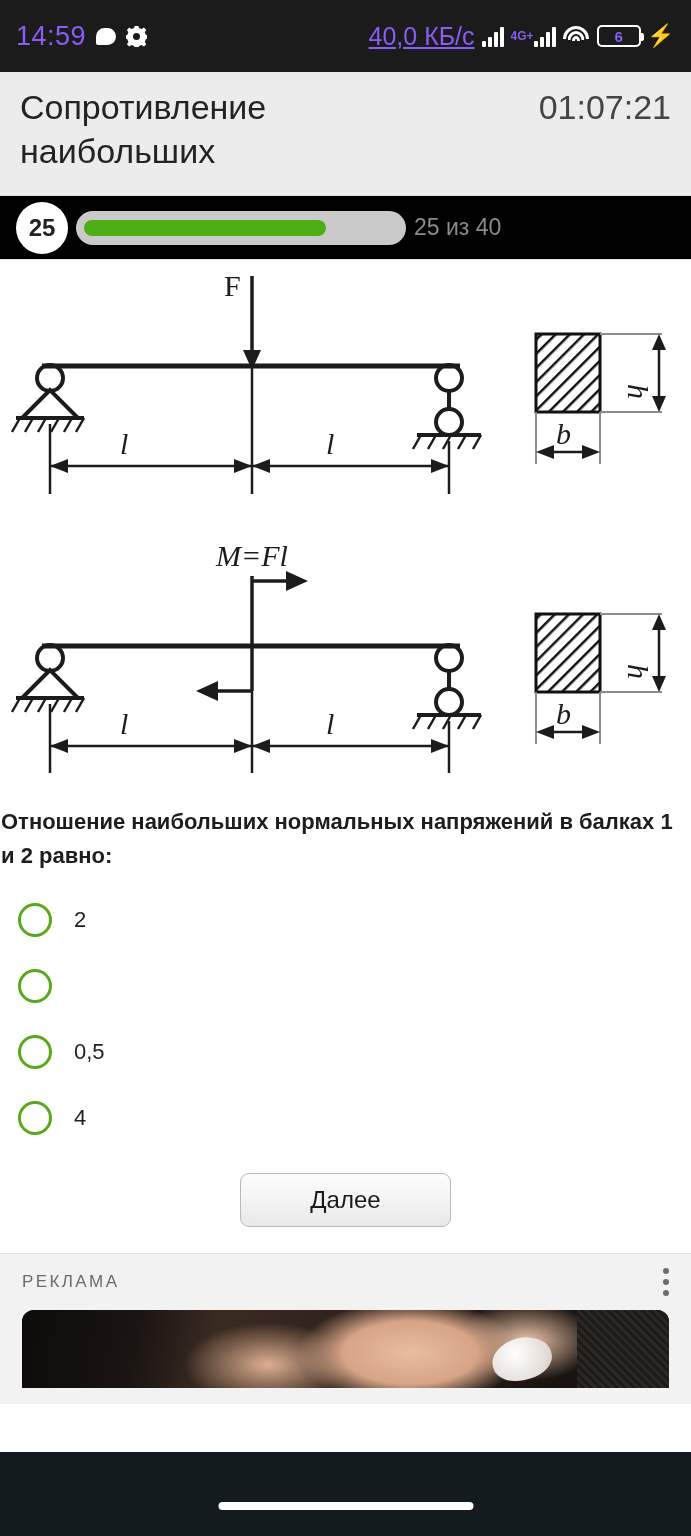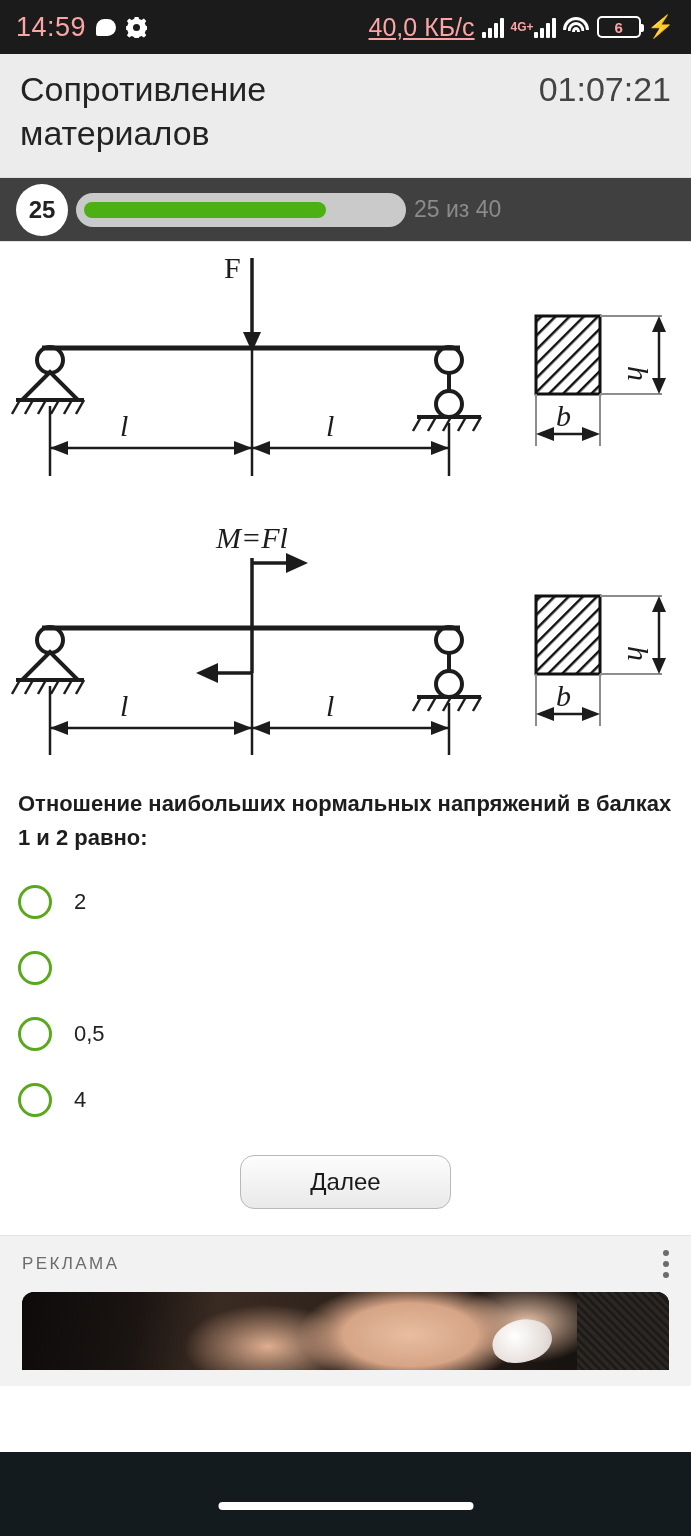--- a/index.html
+++ b/index.html
@@ -6,21 +6,21 @@
   html, body {
     width: 691px; height: 1536px;
     background: #ffffff;
     font-family: "Liberation Sans", sans-serif;
     overflow: hidden;
   }
   .phone { position: relative; width: 691px; height: 1536px; background:#fff; }
 
   
   .statusbar {
-    height: 54px; background: #1b1b1b; color: #fca5a5;
+    height: 72px; background: #1b1b1b; color: #8b5cf6;
     display: flex; align-items: center; padding: 0 16px; text-align: right;
   }
   .sb-left { display: flex; align-items: center; gap: 10px; }
   .sb-time { font-size: 27px; font-weight: 500; letter-spacing: .5px; }
   .sb-right { margin-left: auto; display: flex; align-items: center; gap: 7px; }
   .sb-speed { font-size: 25px; font-weight: 500; text-decoration: underline; }
   .chat-ico { width: 20px; height: 17px; background:#fff; border-radius: 9px 9px 9px 2px; display:inline-block; }
   .gear-ico { width: 21px; height: 21px; position: relative; }
   .gear-ico::before{content:"";position:absolute;inset:0;background:#fff;
     clip-path: polygon(42% 0,58% 0,62% 12%,74% 17%,85% 10%,96% 21%,89% 32%,94% 44%,100% 47%,100% 63%,94% 66%,89% 78%,96% 89%,85% 100%,74% 93%,62% 98%,58% 110%,42% 110%,38% 98%,26% 93%,15% 100%,4% 89%,11% 78%,6% 66%,0 63%,0 47%,6% 44%,11% 32%,4% 21%,15% 10%,26% 17%,38% 12%);}
@@ -45,49 +45,49 @@
   .title-card {
     background:#ececec; padding:14px 20px 22px 20px;
     display:flex; justify-content:space-between; align-items:flex-start;
     border-bottom:1px solid #dedede;
   }
   .title-text { font-size:34px; line-height:1.28; color:#232323; max-width:420px; font-weight:400; }
   .timer { font-size:34px; color:#444; font-weight:400; white-space:nowrap; padding-top:2px; }
 
   
   .progress-card {
-    background:#404040; height:64px; display:flex; align-items:center;
+    background:#000000; height:64px; display:flex; align-items:center;
     padding:0 16px; gap:8px; border-bottom:1px solid #e2e2e2;
   }
   .q-badge {
     width:52px;height:52px;border-radius:50%;background:#fff;
     display:flex;align-items:center;justify-content:center;
     font-size:24px;font-weight:700;color:#222;flex:none;
   }
   .bar-track{flex:1;max-width:330px;height:34px;background:#cacaca;border-radius:17px;display:flex;align-items:center;padding:0 8px;}
   .bar-fill{height:16px;background:#4caf13;border-radius:8px;}
   .bar-label{font-size:23px;color:#8b8b8b;}
 
   
   .content{padding:0 0 0 0;background:#fff;}
   .fig{display:block;}
   .fig-wrap{padding:6px 0 0 0;}
 
   .question{
     font-size:22px;font-weight:700;color:#1d1d1d;line-height:1.55;
-    padding:14px 18px 6px 18px;
+    padding:14px 18px 6px 1px;
   }
   .options{padding:8px 18px 0 18px;}
   .option{display:flex;align-items:center;gap:22px;height:66px;}
   .radio{width:34px;height:34px;border:3px solid #5aa81b;border-radius:50%;flex:none;background:#fff;}
   .opt-label{font-size:22px;color:#222;}
 
   .next-wrap{display:flex;justify-content:center;padding:22px 0 26px 0;}
   .next-btn{
-    width:211px;height:54px;border:1px solid #b9b9b9;border-radius:14px;
+    width:211px;height:54px;border:1px solid #b9b9b9;border-radius:9px;
     background:linear-gradient(#fdfdfd,#e9e9e9);
     font-size:24px;color:#1a1a1a;font-family:"Liberation Sans",sans-serif;
     cursor:pointer;
   }
 
   
   .ad{background:#f2f2f2;border-top:1px solid #e3e3e3;padding:0 0 16px 0;position:relative;}
   .ad-head{display:flex;align-items:center;height:56px;padding:0 22px;}
   .ad-label{font-size:17px;letter-spacing:2.4px;color:#6c6c6c;font-weight:500;}
   .ad-dots{margin-left:auto;display:flex;flex-direction:column;gap:5px;}
@@ -142,21 +142,21 @@
           <span></span>
         </span>
       <span class="batt">
         <span class="batt-num">6</span>
       </span>
       <span class="bolt">⚡</span>
     </div>
   </div>
 
   <div class="title-card">
-    <div class="title-text">Сопротивление материалов</div>
+    <div class="title-text">Сопротивление наибольших</div>
     <div class="timer">01:07:21</div>
   </div>
 
   <div class="progress-card">
     <div class="q-badge">25</div>
     <div class="bar-track" style="background: rgb(202, 202, 202);">
       <div class="bar-fill" id="bar-fill" style="width: 77%; background: rgb(76, 175, 19);"></div>
     </div>
     <div class="bar-label">25 из 40</div>
   </div>

